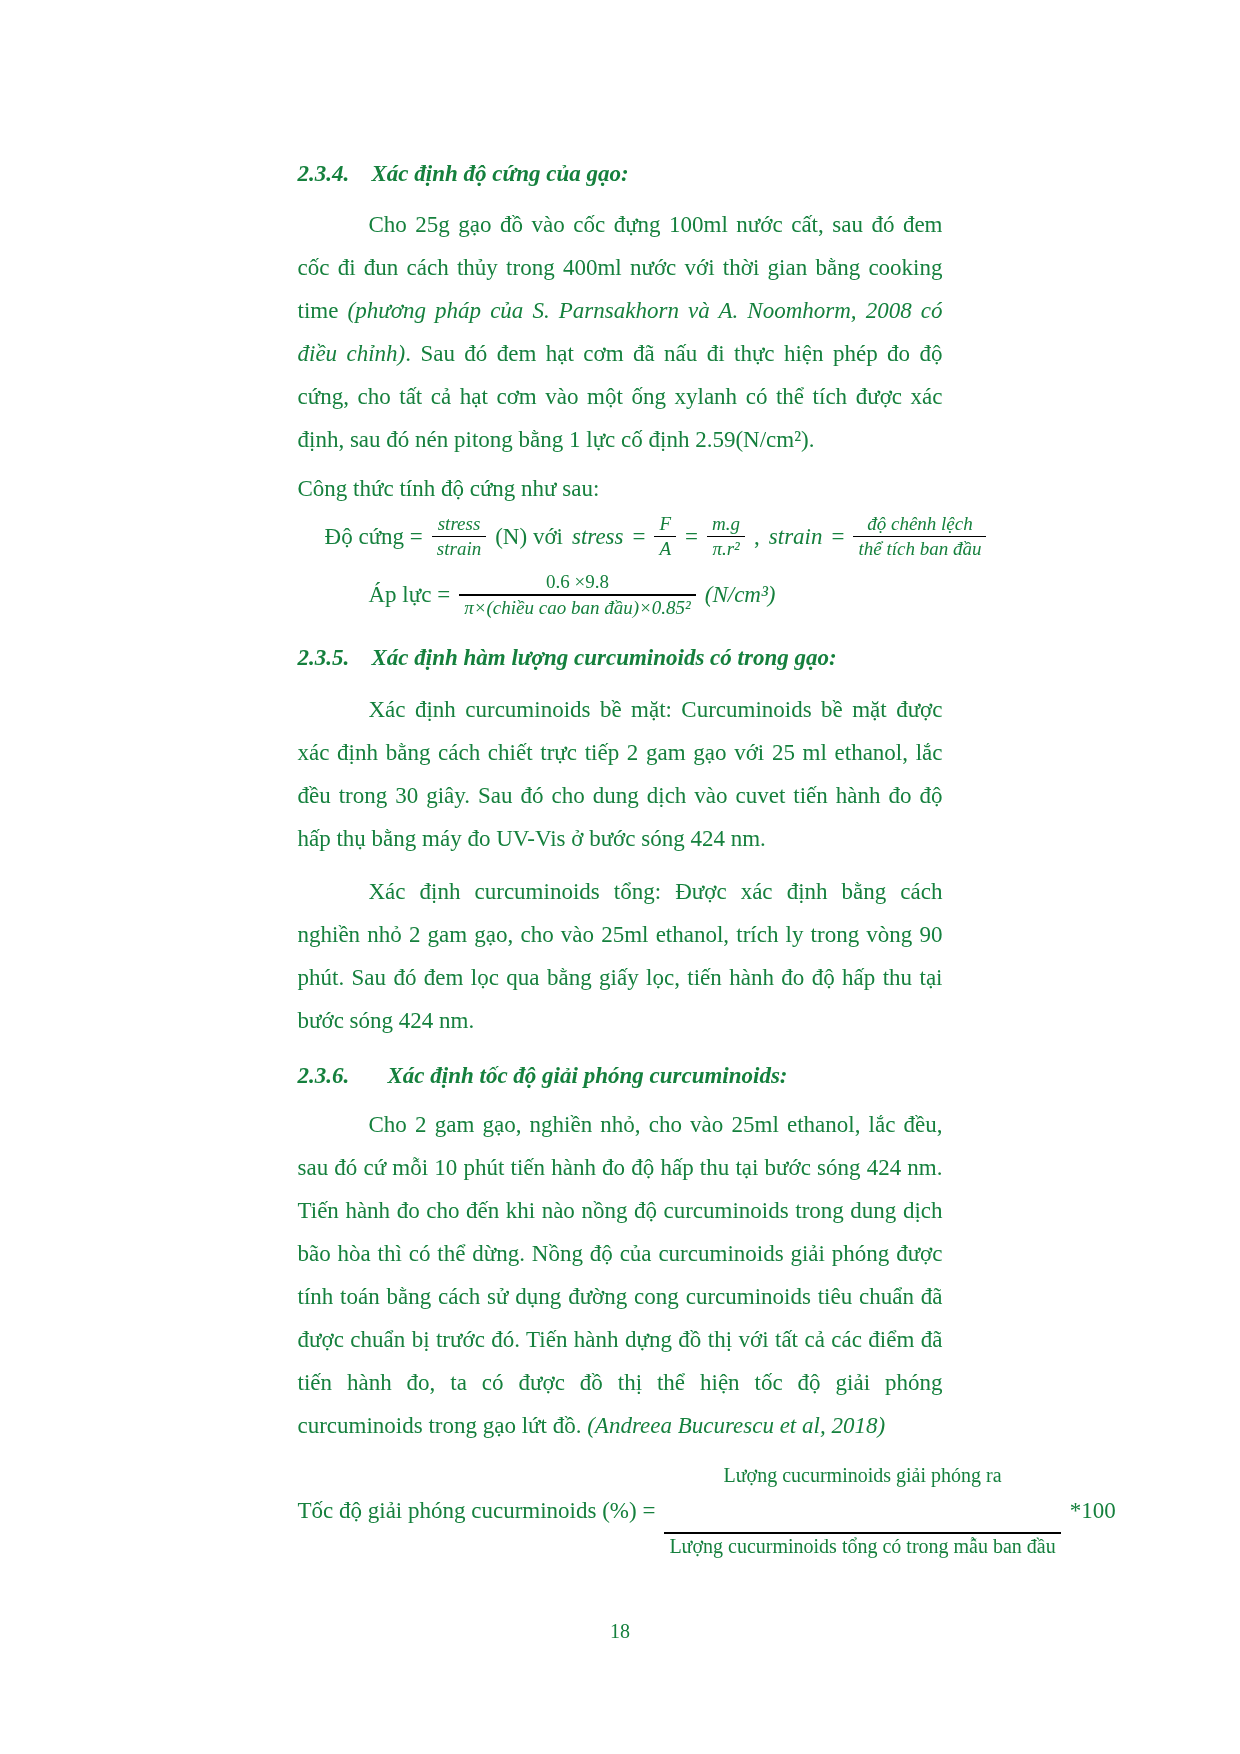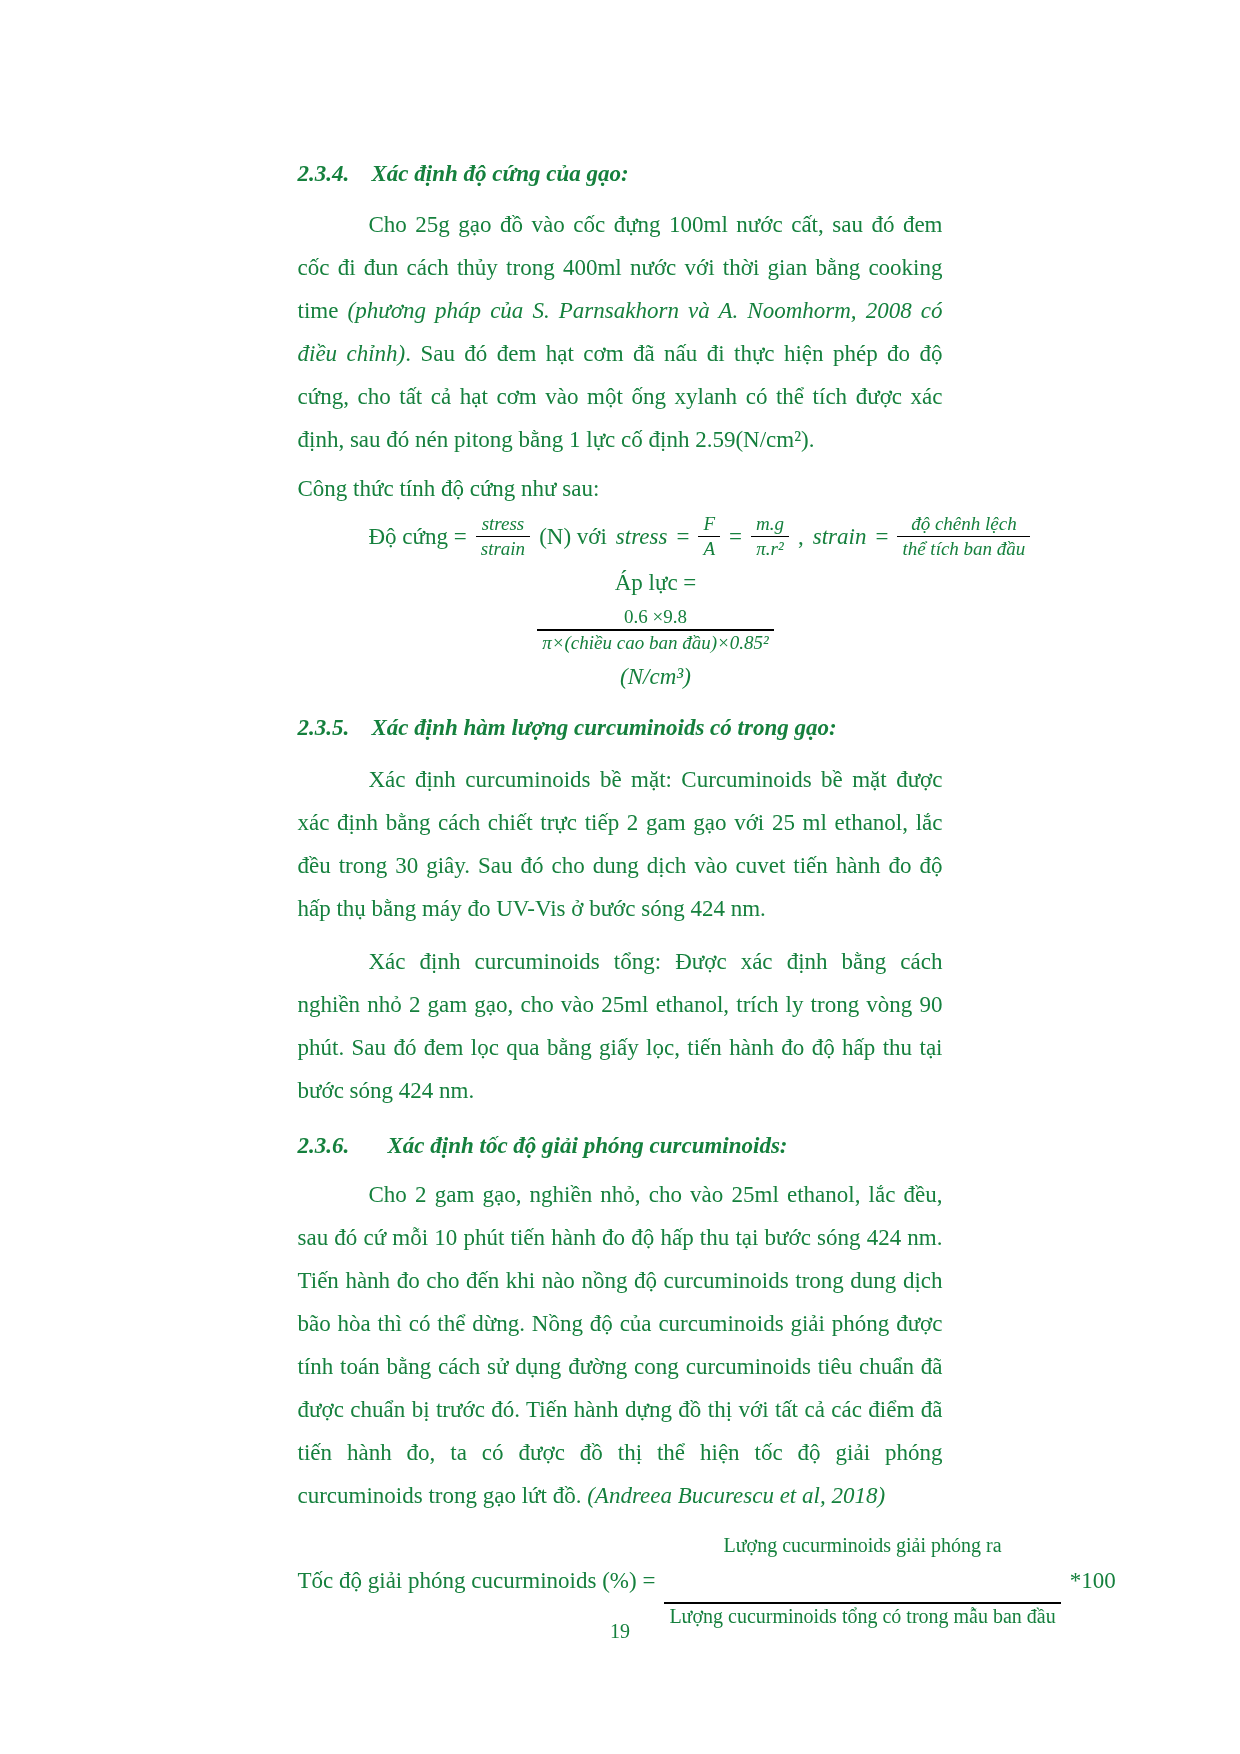--- a/index.html
+++ b/index.html
@@ -43,22 +43,22 @@
   .frac {
     display:inline-flex;
     flex-direction:column;
     text-align:center;
     font-size:19px;
     line-height:24px;
   }
   .frac .num { padding:0 5px; }
   .frac .den { padding:0 5px; border-top:1.6px solid #000; }
 
-  .f1 { margin-top:2px; }
-  .f2 { margin-top:9px;flex-direction:column; }
+  .f1 { margin-top:2px;justify-content:center; }
+  .f2 { margin-top:9px; }
   .f2 .frac .den, .f3 .frac .den { border-top-width:2.4px; }
 
   .f3 { margin:16px 0 0 0; }
   .f3 .frac { font-size:20px; line-height:25px;gap:44px; }
 
   .mt-heading-235 { margin-top:16px; }
   .mt-para-235a { margin-top:9px; }
   .mt-para-235b { margin-top:10px; }
   .mt-heading-236 { margin-top:12px;gap:16px; }
   .mt-para-236 { margin-top:6px; }
@@ -142,14 +142,14 @@
       <span class="frac">
           <span class="num">Lượng cucurminoids giải phóng ra</span>
           <span class="den">Lượng cucurminoids tổng có trong mẫu ban đầu</span>
         </span>
       <span>*100</span>
     </div>
 
 
   </div>
 
-  <div class="page-number">19</div>
+  <div class="page-number">18</div>
 </div>
 
 </body></html>

